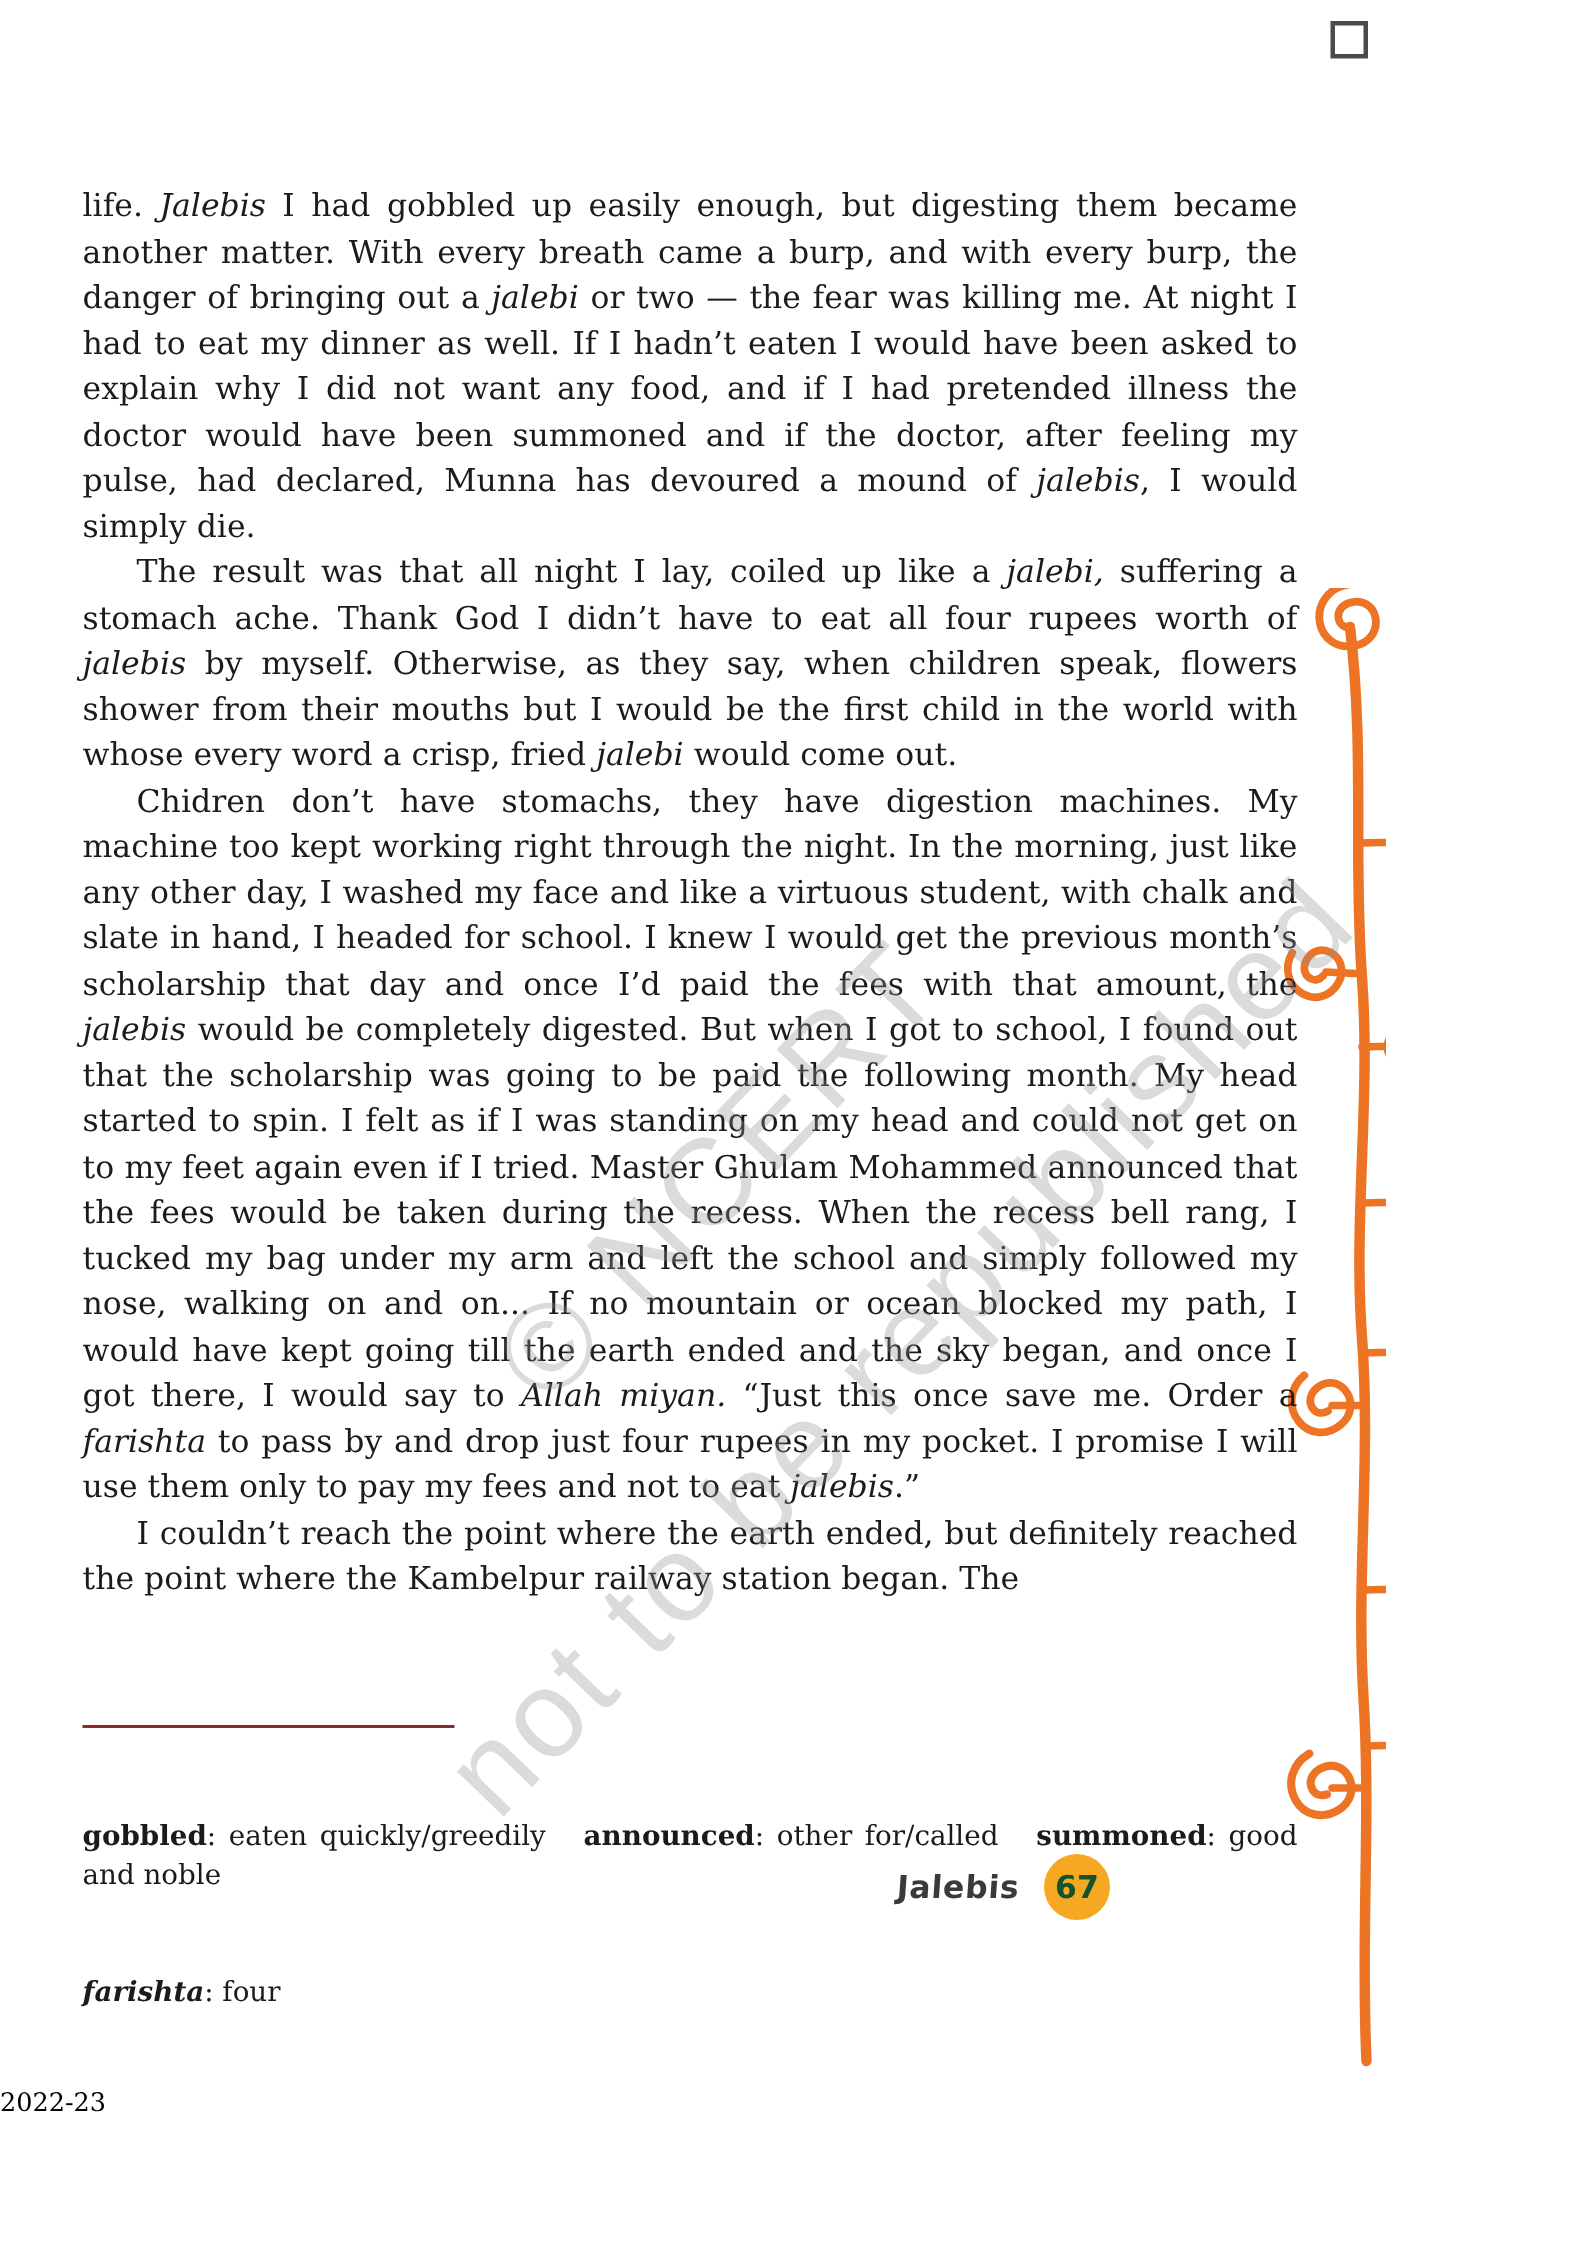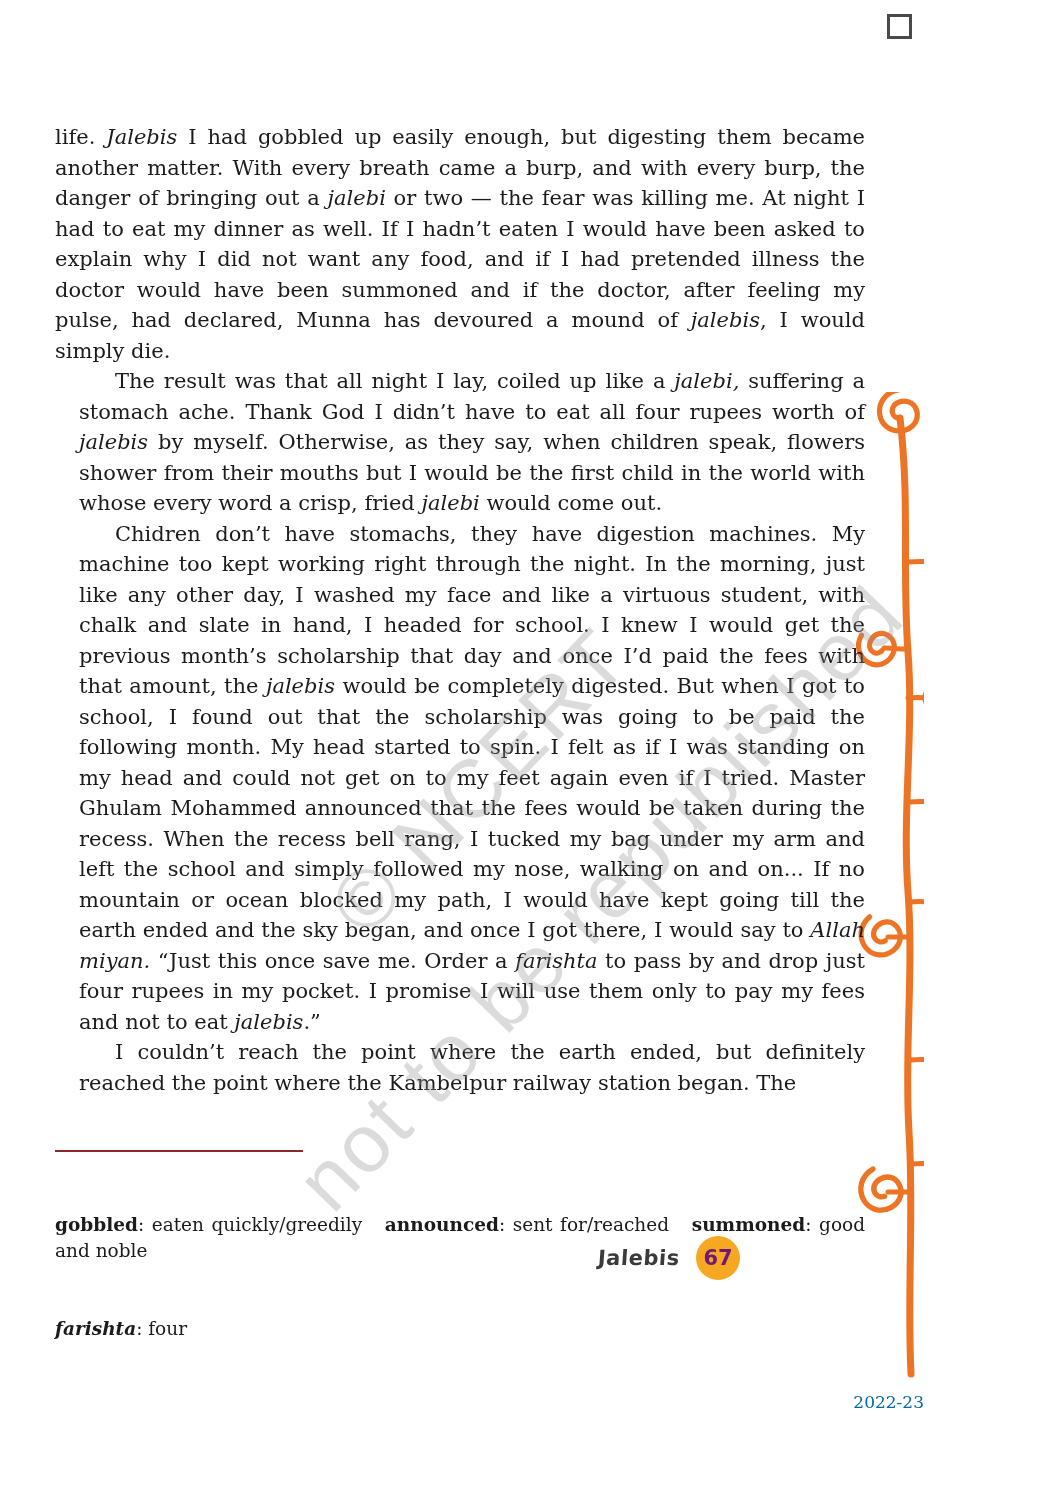--- a/index.html
+++ b/index.html
@@ -10,21 +10,21 @@
   }
   .corner-box {
     position:absolute; top:14px; right:12px; width:25px; height:25px;
     border:3px solid #4a4a4a; background:#fff; z-index:5;
   }
   .text-col {
     position:absolute; top:122px; left:55px; width:810px;
     font-size:21px; line-height:30.5px; text-align:justify; z-index:3;
   }
   .para { text-indent:0; }
-  .para.indent { text-indent:36px;margin-left:24px; }
+  .para.indent { text-indent:36px; }
   .it { font-style:italic; }
   .bd { font-weight:bold; }
   .watermark {
     position:absolute; top:840px; left:540px;
     transform:translate(-50%,-50%) rotate(-46deg);
     z-index:4; pointer-events:none; text-align:center;
     font-family:"Liberation Sans", sans-serif;
     color:rgba(145,145,145,0.33); font-size:82px; line-height:2.05;
     white-space:nowrap; letter-spacing:3px;
   }
@@ -42,27 +42,27 @@
   .footer {
     position:absolute; top:1236px; right:184px; display:flex;
     align-items:center; gap:16px; z-index:3;
   }
   .chapter {
     font-family:"DejaVu Sans", sans-serif; font-weight:bold; font-size:21px;
     color:#3a3a3a; transform:skewX(-4deg); letter-spacing:0.5px;
   }
   .badge {
     width:44px; height:44px; border-radius:50%;
-    background:var(--badge-orange,#f7a823); color:#701a75;
+    background:var(--badge-orange,#f7a823); color:#14532d;
     font-family:"DejaVu Sans", sans-serif; font-weight:bold; font-size:21px;
     display:flex; align-items:center; justify-content:center;
   }
   .year {
-    position:absolute; top:1392px; left:0; width:100%; text-align:right;
-    font-size:17px; color:#0369a1; z-index:3;
+    position:absolute; top:1392px; left:0; width:100%; text-align:left;
+    font-size:17px; color:#000000; z-index:3;
   }
 </style>
 </head>
 <body>
 
 <div class="page">
 
   <div class="corner-box"></div>
 
   <svg class="vine" width="150" height="1000" viewBox="0 0 150 1000" aria-hidden="true">
@@ -91,21 +91,21 @@
   </main>
 
   <div class="watermark">
     <div>© NCERT</div>
     <div>not to be republished</div>
   </div>
 
   <div class="fn-rule"></div>
 
   <div class="glossary">
-    <p><span class="bd">gobbled</span><span>: eaten quickly/greedily   </span><span class="bd">announced</span><span>: sent for/reached   </span><span class="bd">summoned</span><span>: good and noble</span></p>
+    <p><span class="bd">gobbled</span><span>: eaten quickly/greedily   </span><span class="bd">announced</span><span>: other for/called   </span><span class="bd">summoned</span><span>: good and noble</span></p>
     <p><span class="it bd">farishta</span><span>: four</span></p>
   </div>
 
   <div class="footer">
     <span class="chapter">Jalebis</span>
     <span class="badge">67</span>
   </div>
 
   <div class="year">2022-23</div>
 

